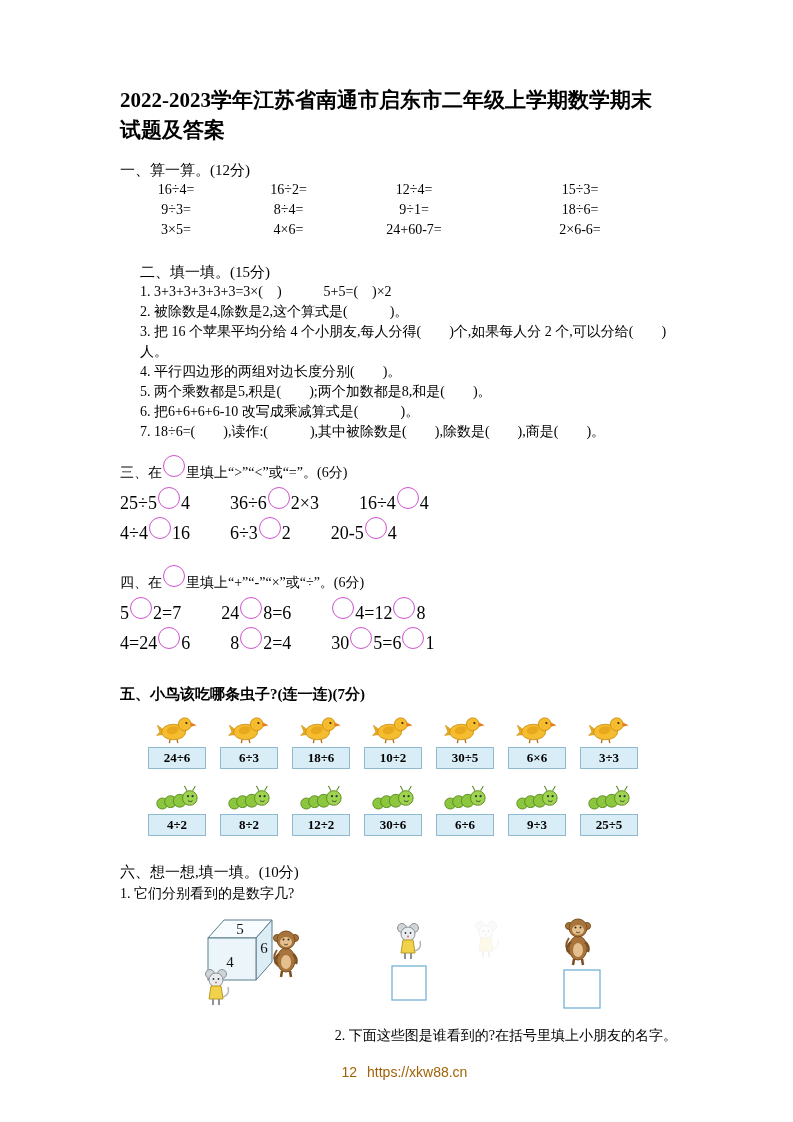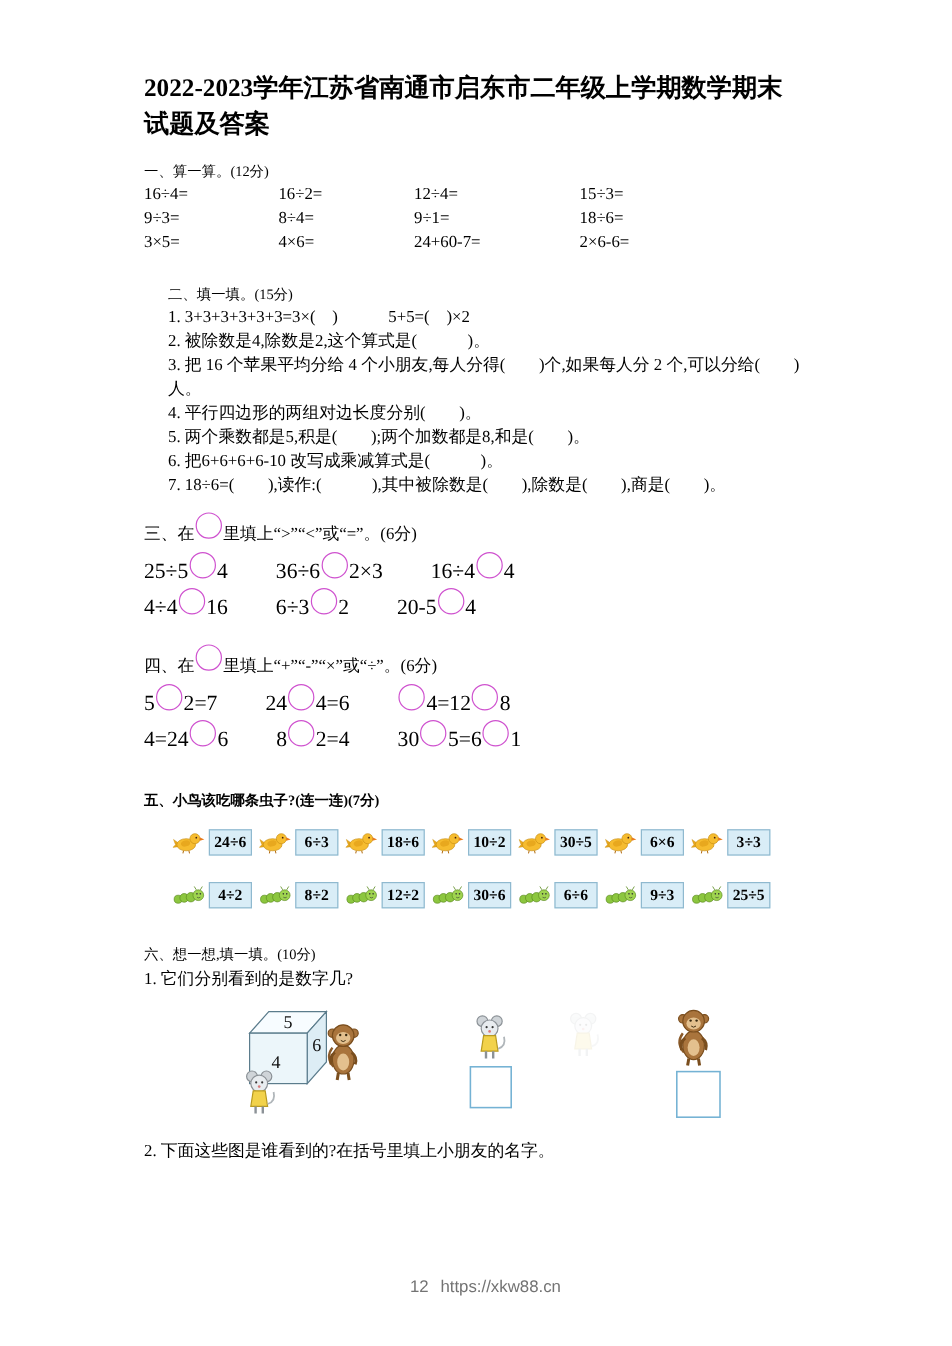--- a/index.html
+++ b/index.html
@@ -1,50 +1,50 @@
 <!DOCTYPE html>
 <html><head>
 <meta charset="utf-8">
 <style>
   html,body{margin:0;padding:0;}
   body{width:793px;height:1122px;background:#ffffff;color:#000;
        font-family:"Liberation Serif","DejaVu Serif",serif;}
   .page{position:relative;width:793px;height:1122px;box-sizing:border-box;
-        padding:59px 116px 0 120px;overflow:hidden;background:#fff;}
+        padding:86px 116px 0 120px;overflow:hidden;background:#fff;}
   .title{font-size:21px;font-weight:700;line-height:1.42;margin-bottom:14px;}
-  .sec-heading{font-size:12px;line-height:20px;}
+  .sec-heading{font-size:15px;line-height:20px;}
   .calc-grid{display:grid;grid-template-columns:112px 113px 138px 1fr;
-             font-size:14px;line-height:20px;}
+             font-size:14px;line-height:20px;text-align:center;}
   .sec2{margin-top:22px;margin-left:20px;}
   .s2-item{font-size:14px;line-height:20px;}
   .sec3{margin-top:16px;}
   .sec4{margin-top:20px;}
   .expr-line{font-size:14px;line-height:30px;height:30px;white-space:nowrap;}
   .cmp-row{display:flex;font-size:18px;line-height:30px;height:30px;}
   .cmp-row .expr{margin-right:40px;white-space:nowrap;}
   .circle{display:inline-block;width:20px;height:20px;border:1.5px solid #cf52cf;
           border-radius:50%;vertical-align:middle;position:relative;top:-7px;margin:0 1px;}
   .sec5{margin-top:26px;font-weight:bold;}
   .sec5 .sec-heading{margin-bottom:10px;}
   .match-row{display:flex;gap:6px;padding-left:24px;}
   .match-row.worms{margin-top:16px;}
-  .match-col{width:66px;display:flex;flex-direction:row;align-items:center;gap:3px;}
+  .match-col{width:66px;display:flex;flex-direction:column;align-items:center;gap:3px;}
   .icon-bird{width:44px;height:30px;}
   .icon-worm{width:44px;height:26px;}
   .label-box{width:56px;height:20px;background:#d9edf7;border:1px solid #8fb9cf;
              display:flex;align-items:center;justify-content:center;
              font-size:13px;line-height:20px;}
   .sec6{margin-top:26px;}
   .q-line{font-size:14px;line-height:20px;margin-top:2px;font-family:Liberation Serif, serif;}
   .scene-wrap{margin:10px 0 0 80px;}
   .cube-num{font-size:15px;fill:#111;text-anchor:middle;
             font-family:"Liberation Serif","DejaVu Serif",serif;}
-  .q2{margin-top:8px;}
+  .q2{margin-top:8px;text-align:right;}
   .footer{position:absolute;left:16px;right:0;bottom:42px;text-align:center;
-          color:#737373;font-size:14px;font-family:"Liberation Sans","DejaVu Sans",sans-serif;}
+          color:#a16207;font-size:14px;font-family:"Liberation Sans","DejaVu Sans",sans-serif;}
   .footer span{margin:0 3px;}
 </style>
 </head>
 <body>
 
 <svg width="0" height="0" style="position:absolute" aria-hidden="true">
   <defs>
     <g id="bird-shape">
       <path d="M8,18 L1,13 L4,21 L0,25 L8,24 Z" fill="#e8a81e" stroke="#c98e12" stroke-width="0.6"></path>
       <ellipse cx="20" cy="21" rx="14" ry="9" fill="#f6bc2f" stroke="#c98e12" stroke-width="1"></ellipse>
@@ -141,21 +141,21 @@
       <span class="expr"><span class="expr-text">4÷4</span><span class="circle"></span><span class="expr-text">16</span></span>
       <span class="expr"><span class="expr-text">6÷3</span><span class="circle"></span><span class="expr-text">2</span></span>
       <span class="expr"><span class="expr-text">20-5</span><span class="circle"></span><span class="expr-text">4</span></span>
     </div>
   </div>
 
   <div class="sec4">
     <div class="expr-line"><span class="expr-text">四、在</span><span class="circle"></span><span class="expr-text">里填上“+”“-”“×”或“÷”。(6分)</span></div>
     <div class="cmp-row">
       <span class="expr"><span class="expr-text">5</span><span class="circle"></span><span class="expr-text">2=7</span></span>
-      <span class="expr"><span class="expr-text">24</span><span class="circle"></span><span class="expr-text">4=6</span></span>
+      <span class="expr"><span class="expr-text">24</span><span class="circle"></span><span class="expr-text">8=6</span></span>
       <span class="expr"><span class="circle"></span><span class="expr-text">4=12</span><span class="circle"></span><span class="expr-text">8</span></span>
     </div>
     <div class="cmp-row">
       <span class="expr"><span class="expr-text">4=24</span><span class="circle"></span><span class="expr-text">6</span></span>
       <span class="expr"><span class="expr-text">8</span><span class="circle"></span><span class="expr-text">2=4</span></span>
       <span class="expr"><span class="expr-text">30</span><span class="circle"></span><span class="expr-text">5=6</span><span class="circle"></span><span class="expr-text">1</span></span>
     </div>
   </div>
 
   <div class="sec5">

